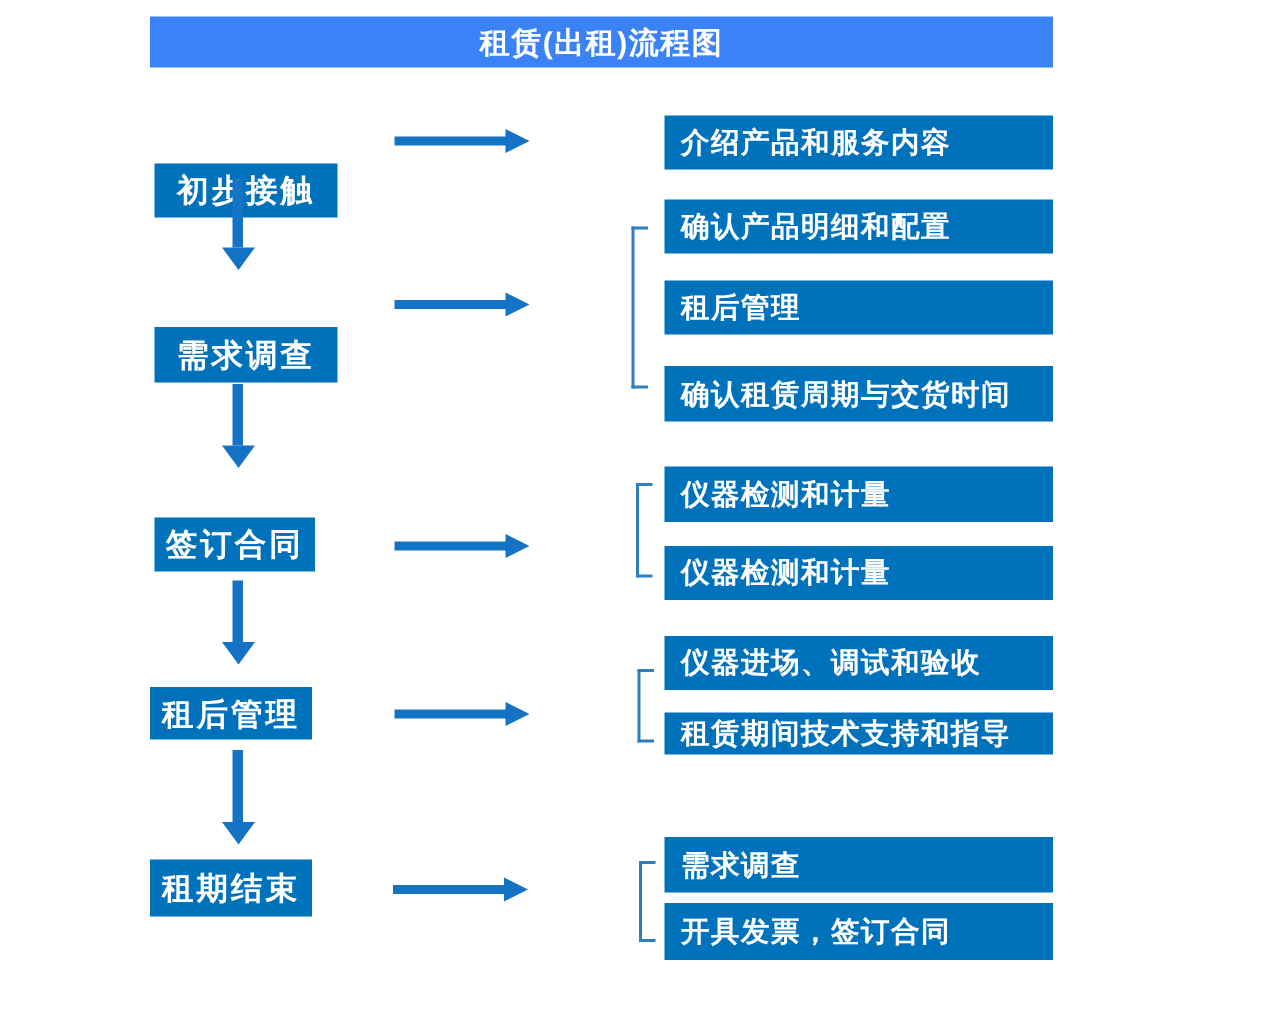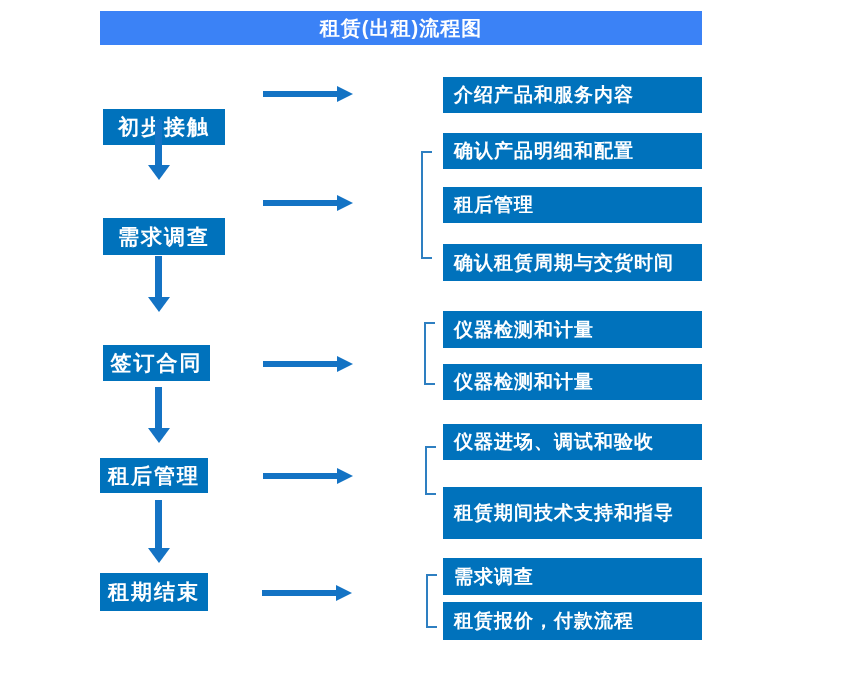--- a/index.html
+++ b/index.html
@@ -160,18 +160,18 @@
   <div class="detail-box" style="top:77px;  height:36px;">介绍产品和服务内容</div>
 
   <div class="detail-box" style="top:133px; height:36px;">确认产品明细和配置</div>
   <div class="detail-box" style="top:187px; height:36px;">租后管理</div>
   <div class="detail-box" style="top:244px; height:37px;">确认租赁周期与交货时间</div>
 
   <div class="detail-box" style="top:311px; height:37px;">仪器检测和计量</div>
   <div class="detail-box" style="top:364px; height:36px;">仪器检测和计量</div>
 
   <div class="detail-box" style="top:424px; height:36px;">仪器进场、调试和验收</div>
-  <div class="detail-box" style="top:487px; height:52px;">租赁期间技术支持和指导</div>
+  <div class="detail-box" style="top:475px; height:28px;">租赁期间技术支持和指导</div>
 
   <div class="detail-box" style="top:558px; height:37px;">需求调查</div>
-  <div class="detail-box" style="top:602px; height:38px;">租赁报价，付款流程</div>
+  <div class="detail-box" style="top:602px; height:38px;">开具发票，签订合同</div>
 
 </div>
 
 </body></html>

